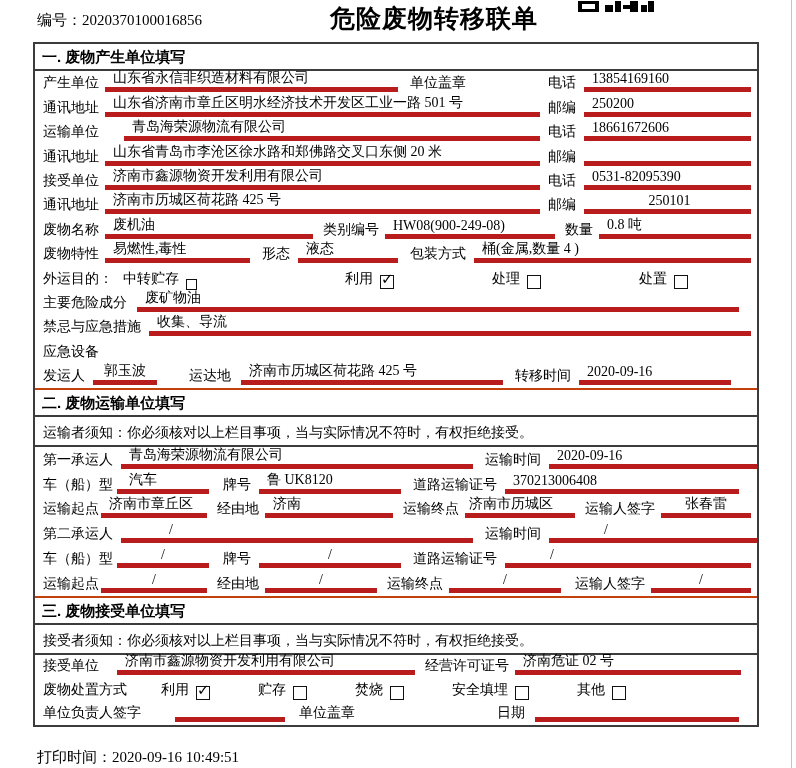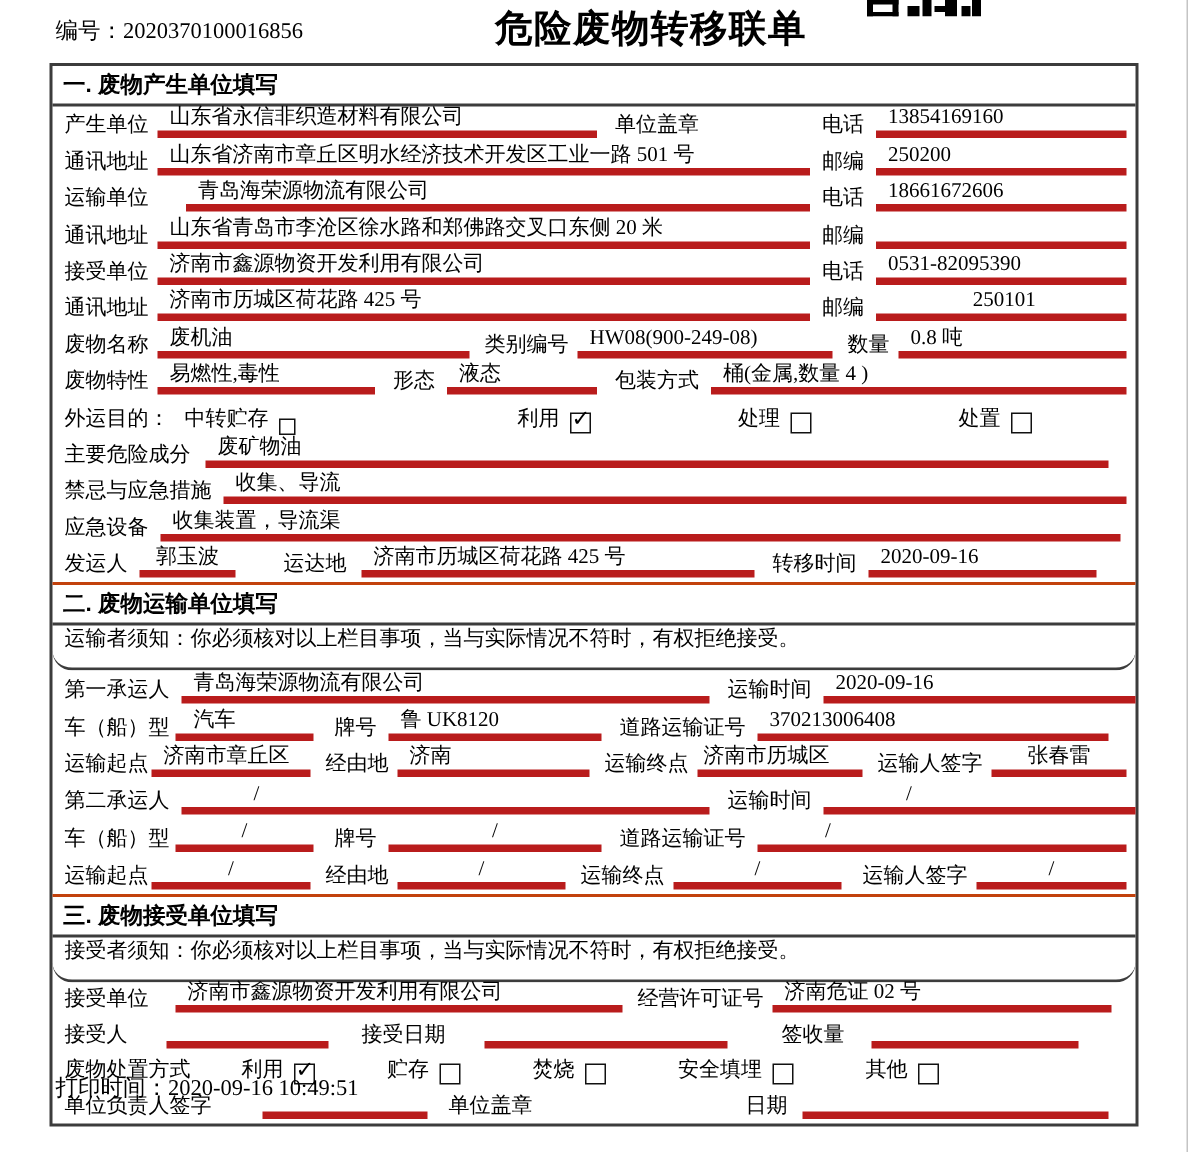--- a/index.html
+++ b/index.html
@@ -23,39 +23,39 @@
   }
   .sec-hd {
     height:25px; line-height:25px; font-weight:bold; font-size:15px; padding-left:7px;
     font-family:"Liberation Sans","DejaVu Sans",sans-serif;
     border-bottom:2px solid #3c3c3c;
   }
   .sec-hd.mid { border-top:2px solid #c2410c; }
   .row { display:flex; align-items:flex-end; height:24.4px; padding:0 6px 3px 8px; box-sizing:border-box; }
   .s2 .row { height:24.8px; }
   .s3 .row { height:23.5px; }
-  .notice-row { height:30px !important; align-items:flex-start; border-bottom:2px solid #3c3c3c;border-radius:13px; }
+  .notice-row { height:30px !important; align-items:flex-end; border-bottom:2px solid #3c3c3c; }
   .lbl { white-space:nowrap; flex:none; }
   .seg { display:flex; align-items:flex-end; flex:none; }
   .val {
     border-bottom:5px solid #b91c1c; padding:0 4px 0 8px; white-space:nowrap;
     min-height:17px; box-sizing:border-box; flex:none; overflow:hidden;
   }
   .c { text-align:center; padding-left:4px; }
   .fill { flex:1 1 auto; }
   .cb {
     width:12px; height:12px; border:1.5px solid #111; display:inline-block;
     margin-left:7px; position:relative; top:1px; flex:none;
   }
   .cb.small { width:9px; height:9px; border-width:1px; top:2px; }
   .cb.checked::after {
     content:"✓"; position:absolute; top:-6px; left:0px; font-size:15px; font-weight:bold;
     font-family:"DejaVu Sans",sans-serif;
   }
-  .footer { position:absolute; left:37px; top:716px; font-size:15px; white-space:nowrap; }
+  .footer { position:absolute; left:37px; top:748px; font-size:15px; white-space:nowrap; }
 </style>
 </head>
 <body>
 
 <div class="page-edge"></div>
 
 <div class="serial"><span>编号：</span><span>2020370100016856</span></div>
 <div class="doc-title">危险废物转移联单</div>
 <div class="qr-frag">
   <svg width="76" height="11" xmlns="http://www.w3.org/2000/svg">
@@ -167,21 +167,20 @@
       <span class="val fill" style="margin-left:10px; margin-right:12px;">废矿物油</span>
     </div>
 
     <div class="row">
       <span class="lbl">禁忌与应急措施</span>
       <span class="val fill" style="margin-left:8px;">收集、导流</span>
     </div>
 
     <div class="row">
       <span class="lbl">应急设备</span>
-      <span class="val fill" style="margin-left:8px; margin-right:4px;">收集装置，导流渠</span>
     </div>
 
     <div class="row">
       <span class="lbl">发运人</span>
       <span class="val c" style="width:64px; margin-left:8px;">郭玉波</span>
       <span class="lbl" style="margin-left:32px;">运达地</span>
       <span class="val" style="width:262px; margin-left:10px;">济南市历城区荷花路 425 号</span>
       <span class="lbl" style="margin-left:12px;">转移时间</span>
       <span class="val" style="width:152px; margin-left:8px;">2020-09-16</span>
     </div>
@@ -258,28 +257,20 @@
       <span>你必须核对以上栏目事项，当与实际情况不符时，有权拒绝接受。</span>
     </div>
 
     <div class="row">
       <span class="lbl">接受单位</span>
       <span class="val" style="width:298px; margin-left:18px;">济南市鑫源物资开发利用有限公司</span>
       <span class="lbl" style="margin-left:10px;">经营许可证号</span>
       <span class="val fill" style="margin-left:6px; margin-right:10px;">济南危证 02 号</span>
     </div>
 
-    <div class="row">
-      <span class="lbl">接受人</span>
-      <span class="val" style="width:108px; margin-left:26px;"></span>
-      <span class="lbl" style="margin-left:22px;">接受日期</span>
-      <span class="val" style="width:162px; margin-left:26px;"></span>
-      <span class="lbl" style="margin-left:36px;">签收量</span>
-      <span class="val" style="width:138px; margin-left:18px;"></span>
-    </div>
 
     <div class="row">
       <span class="lbl">废物处置方式</span>
       <span class="lbl" style="margin-left:34px;">利用</span>
       <span class="cb checked"></span>
       <span class="lbl" style="margin-left:48px;">贮存</span>
       <span class="cb"></span>
       <span class="lbl" style="margin-left:48px;">焚烧</span>
       <span class="cb"></span>
       <span class="lbl" style="margin-left:48px;">安全填埋</span>

